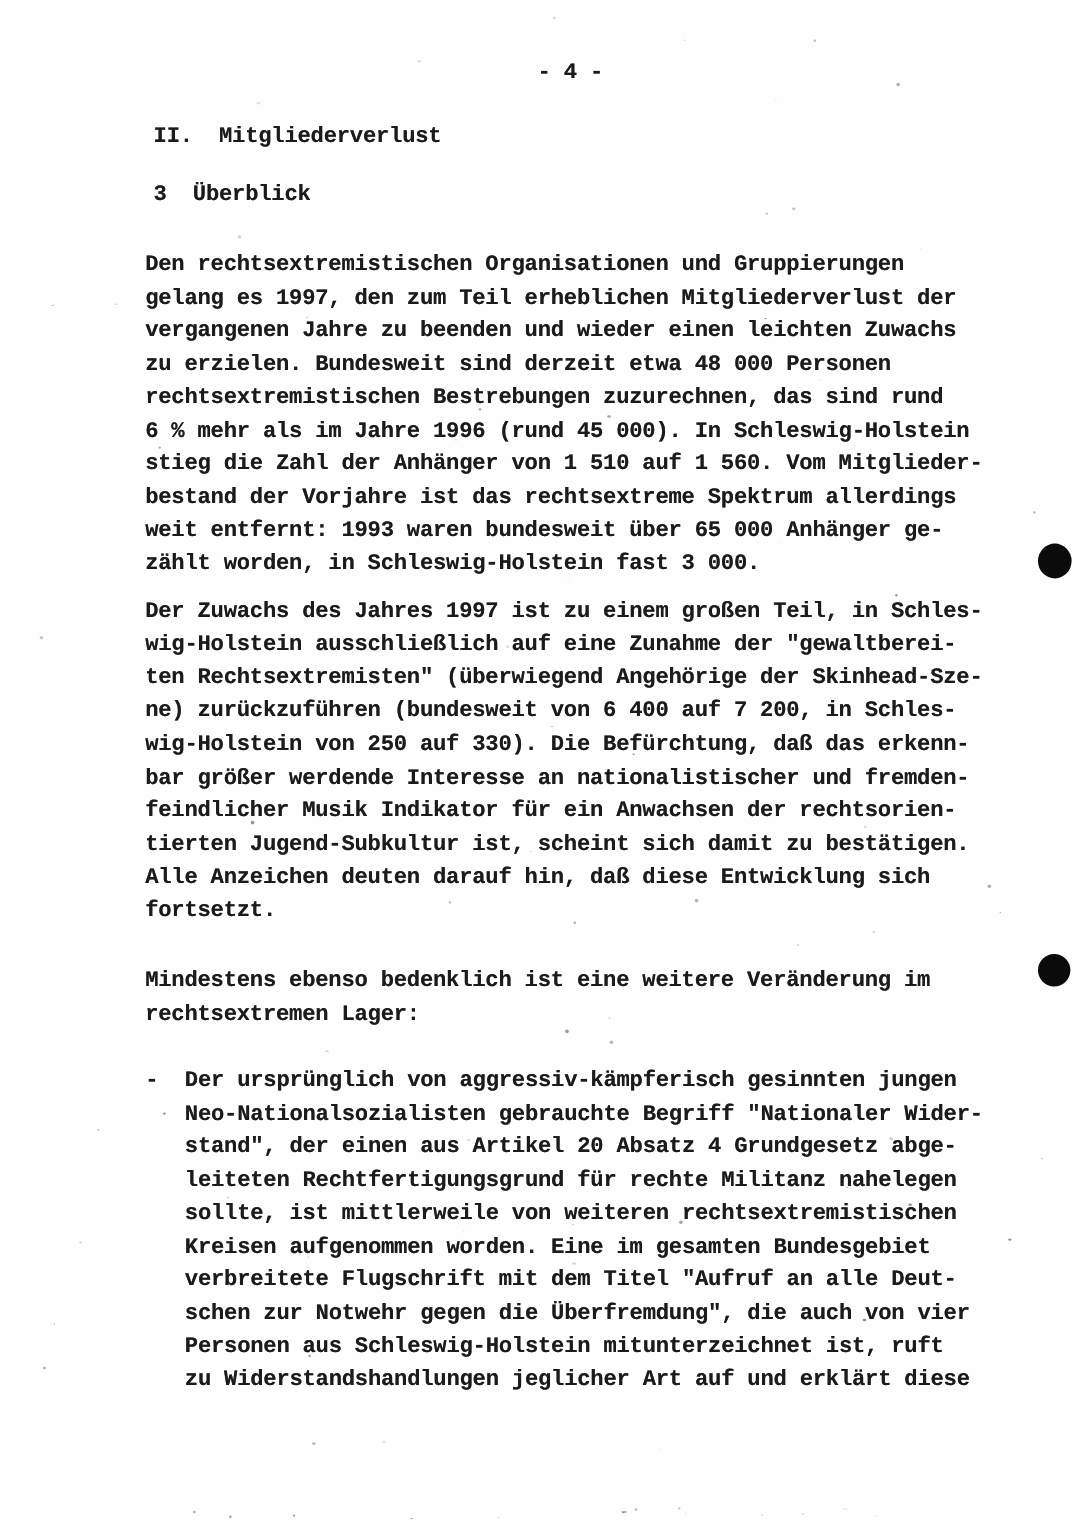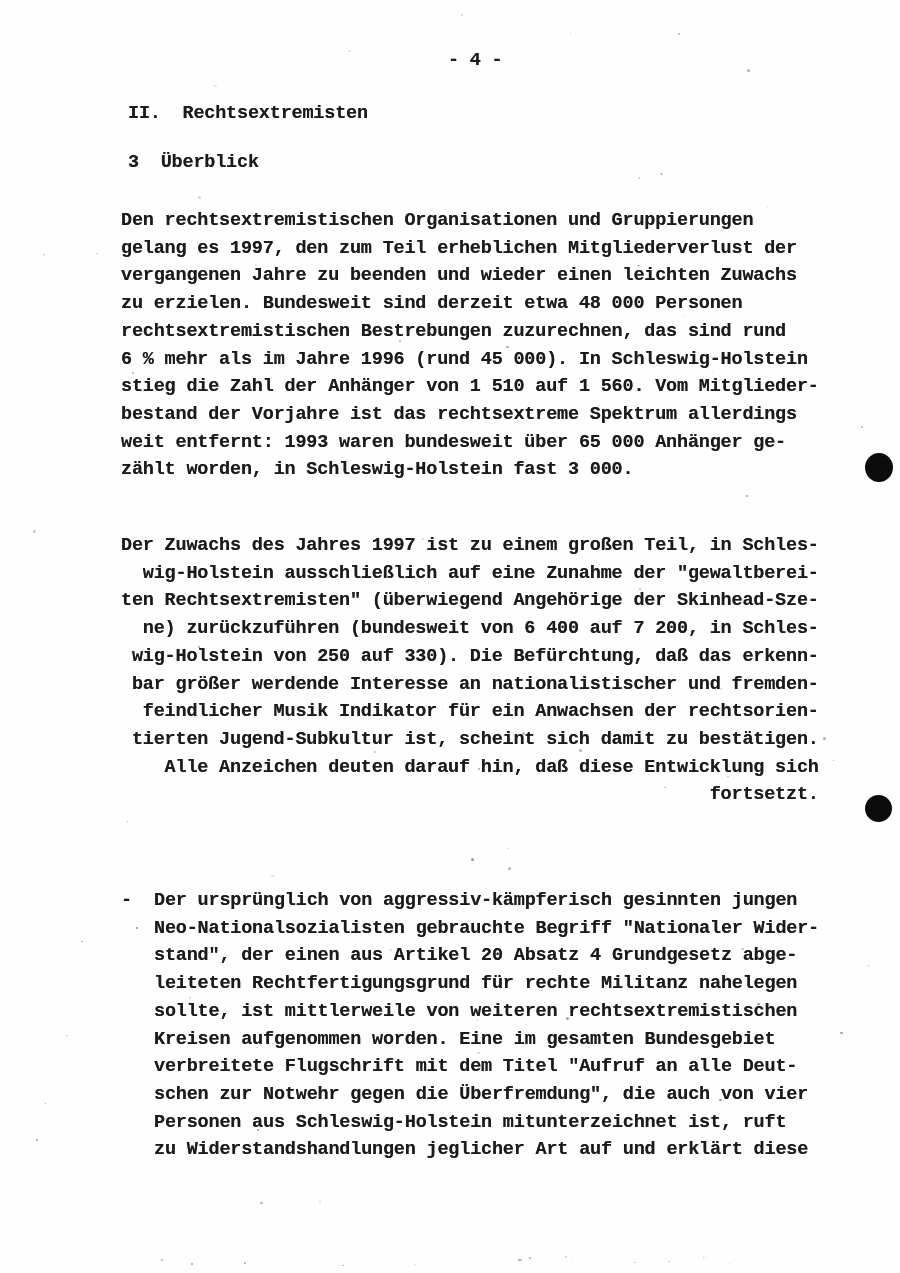--- a/index.html
+++ b/index.html
@@ -22,21 +22,21 @@
     position: absolute;
     white-space: pre;
     font-size: 18.5px;
     line-height: 27.7px;
     letter-spacing: -0.2px;
   }
   .pageno   { left: 448px; top: 47px; }
   .h-sec    { left: 128px; top: 100px; }
   .h-sub    { left: 128px; top: 149px; }
   .p1       { left: 121px; top: 207px; }
-  .p2       { left: 121px; top: 532px; text-align: right; }
+  .p2       { left: 121px; top: 496px; }
   .p3       { left: 121px; top: 804px; }
   .bullet {
     position: absolute;
     left: 121px; top: 887px;
     display: flex;
     align-items: flex-start;
   }
   .bullet .marker {
     display: inline-block;
     width: 33px;
@@ -65,21 +65,21 @@
     pointer-events: none;
   }
 </style>
 </head>
 <body>
 
 <div class="page">
 
   <div class="txt pageno">- 4 -</div>
 
-  <div class="txt h-sec">II.  Rechtsextremisten</div>
+  <div class="txt h-sec">II.  Mitgliederverlust</div>
 
   <div class="txt h-sub">3  Überblick</div>
 
   <div class="txt p1">Den rechtsextremistischen Organisationen und Gruppierungen
 gelang es 1997, den zum Teil erheblichen Mitgliederverlust der
 vergangenen Jahre zu beenden und wieder einen leichten Zuwachs
 zu erzielen. Bundesweit sind derzeit etwa 48 000 Personen
 rechtsextremistischen Bestrebungen zuzurechnen, das sind rund
 6 % mehr als im Jahre 1996 (rund 45 000). In Schleswig-Holstein
 stieg die Zahl der Anhänger von 1 510 auf 1 560. Vom Mitglieder-
@@ -91,20 +91,22 @@
 wig-Holstein ausschließlich auf eine Zunahme der "gewaltberei-
 ten Rechtsextremisten" (überwiegend Angehörige der Skinhead-Sze-
 ne) zurückzuführen (bundesweit von 6 400 auf 7 200, in Schles-
 wig-Holstein von 250 auf 330). Die Befürchtung, daß das erkenn-
 bar größer werdende Interesse an nationalistischer und fremden-
 feindlicher Musik Indikator für ein Anwachsen der rechtsorien-
 tierten Jugend-Subkultur ist, scheint sich damit zu bestätigen.
 Alle Anzeichen deuten darauf hin, daß diese Entwicklung sich
 fortsetzt.</div>
 
+  <div class="txt p3">Mindestens ebenso bedenklich ist eine weitere Veränderung im
+rechtsextremen Lager:</div>
 
   <div class="bullet">
     <span class="marker">-</span>
     <div class="btext">Der ursprünglich von aggressiv-kämpferisch gesinnten jungen
 Neo-Nationalsozialisten gebrauchte Begriff "Nationaler Wider-
 stand", der einen aus Artikel 20 Absatz 4 Grundgesetz abge-
 leiteten Rechtfertigungsgrund für rechte Militanz nahelegen
 sollte, ist mittlerweile von weiteren rechtsextremistischen
 Kreisen aufgenommen worden. Eine im gesamten Bundesgebiet
 verbreitete Flugschrift mit dem Titel "Aufruf an alle Deut-

